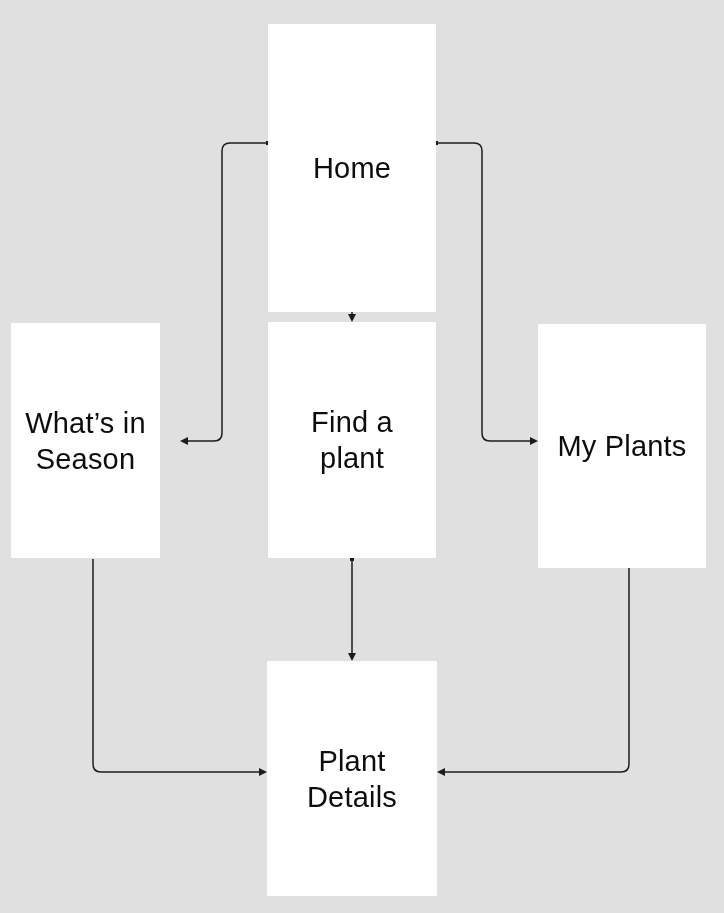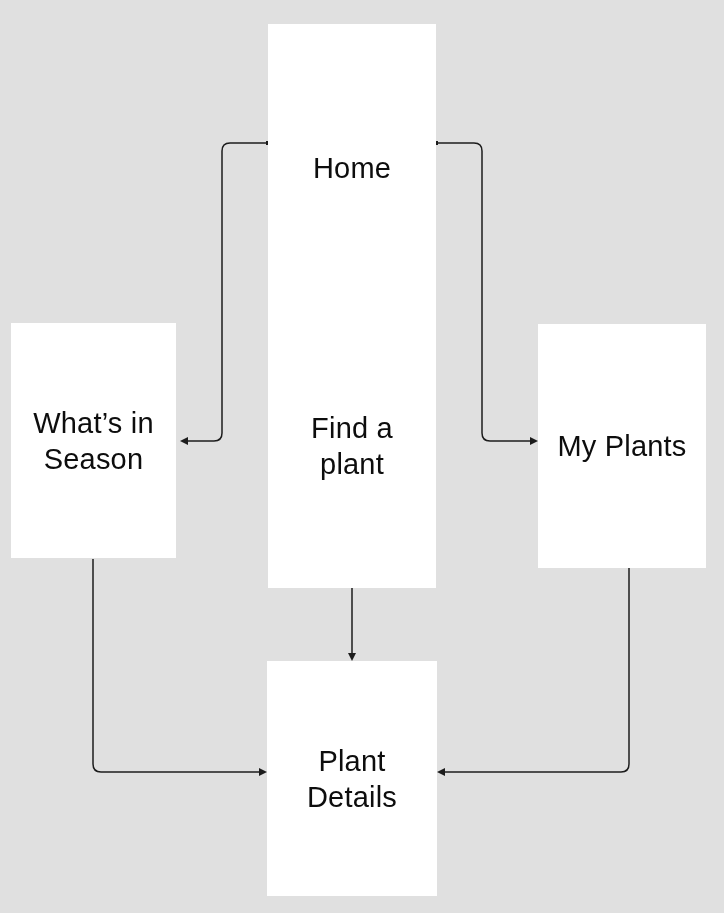--- a/index.html
+++ b/index.html
@@ -29,22 +29,22 @@
     text-align: center;
   }
   .node .label {
     color: #0d0d0d;
     font-size: 29px;
     line-height: 36px;
     white-space: pre-line;
     letter-spacing: 0.2px;
   }
   .node-home            { left: 268px; top: 24px;  width: 168px; height: 288px; }
-  .node-whats-in-season { left: 11px;  top: 323px; width: 165px; height: 235px; }
-  .node-find-a-plant    { left: 268px; top: 304px; width: 168px; height: 284px; }
+  .node-whats-in-season { left: 11px;  top: 323px; width: 149px; height: 235px; }
+  .node-find-a-plant    { left: 268px; top: 322px; width: 168px; height: 236px; }
   .node-my-plants       { left: 538px; top: 324px; width: 168px; height: 244px; }
   .node-plant-details   { left: 267px; top: 661px; width: 170px; height: 235px; }
   .edge {
     fill: none;
     stroke: #1c1c1c;
     stroke-width: 1.5;
   }
 </style>
 </head>
 <body>

